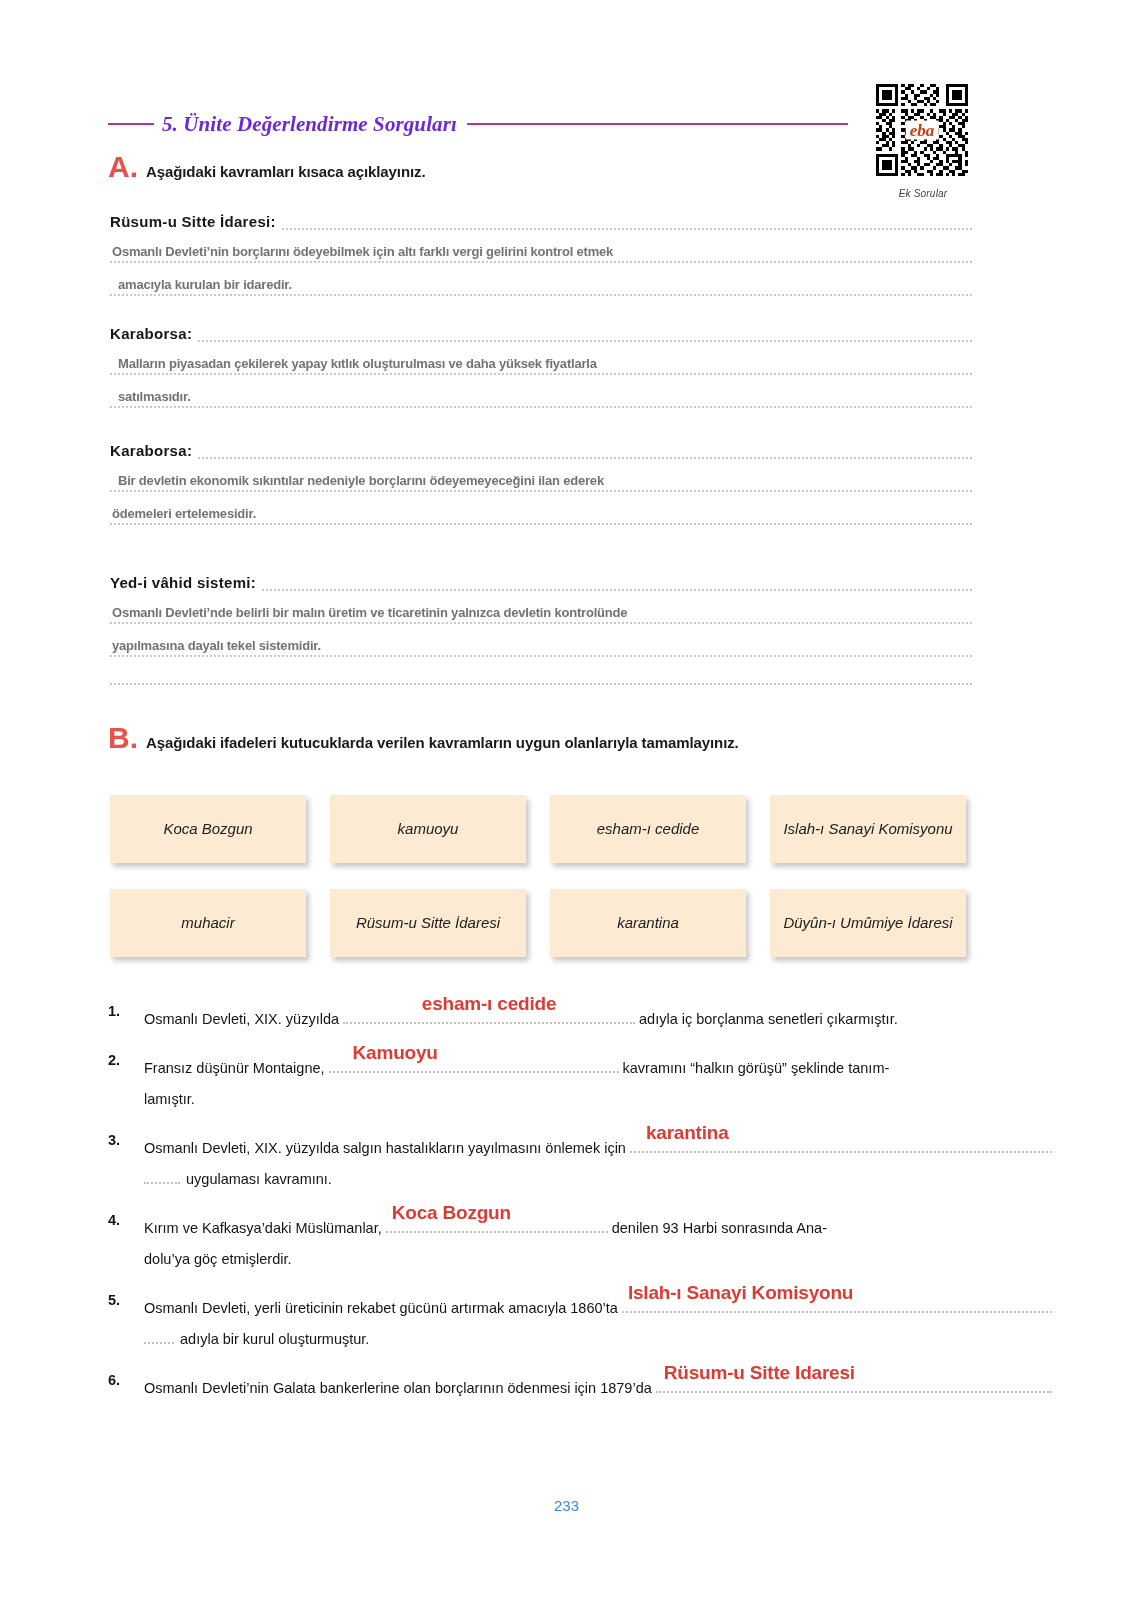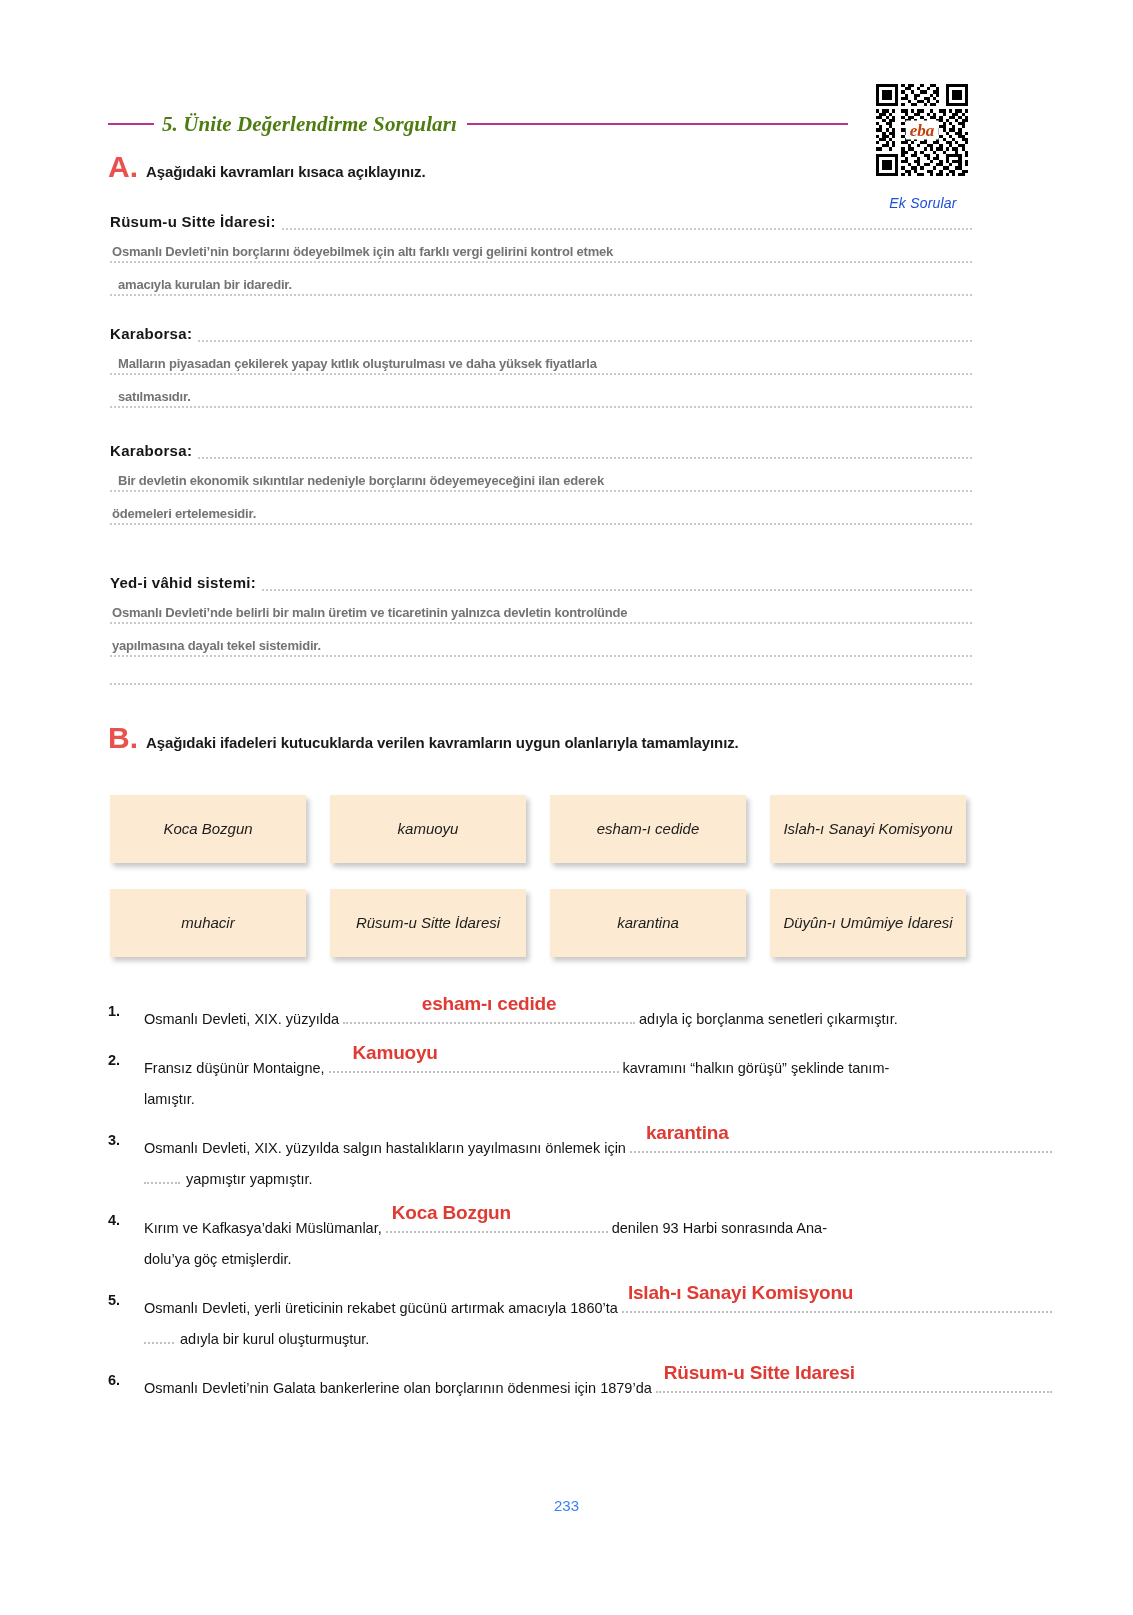--- a/index.html
+++ b/index.html
@@ -31,21 +31,21 @@
     width: 46px;
     height: 2px;
     background: #b8338f;
     flex: 0 0 auto;
   }
   .header-title {
     font-family: "Liberation Serif", serif;
     font-style: italic;
     font-weight: bold;
     font-size: 21px;
-    color: #4d7c0f;
+    color: #6d28d9;
     white-space: nowrap;
     padding: 0 10px 0 8px;
     letter-spacing: 0.1px;
   }
   .rule-right {
     flex: 1 1 auto;
     height: 2px;
     background: #b8338f;
   }
 
@@ -72,24 +72,24 @@
     background: #ffffff;
     padding: 1px 4px;
     font-family: "Liberation Serif", serif;
     font-style: italic;
     font-weight: bold;
     font-size: 17px;
     color: #c2410c;
     line-height: 1;
   }
   .qr-caption {
-    margin-top: 19px;
-    font-size: 14px;
+    margin-top: 12px;
+    font-size: 10px;
     font-style: italic;
-    color: #1d4ed8;
+    color: #404040;
     letter-spacing: 0.2px;
   }
 
   
   .section-letter {
     font-size: 30px;
     font-weight: bold;
     color: #e8514c;
     line-height: 1;
     margin-right: 8px;
@@ -621,21 +621,21 @@
       <span class="q-num">3.</span>
       <div class="q-body">
         <div class="q-line">
           <span class="q-text">Osmanlı Devleti, XIX. yüzyılda salgın hastalıkların yayılmasını önlemek için</span>
           <span class="blankslot grow">
             <span class="fillin left" style="left:16px;">karantina</span>
           </span>
         </div>
         <div class="q-line">
           <span class="tail-dots short"></span>
-          <span class="q-text">yapmıştır yapmıştır.</span>
+          <span class="q-text">uygulaması kavramını.</span>
         </div>
       </div>
     </div>
 
     <div class="q">
       <span class="q-num">4.</span>
       <div class="q-body">
         <div class="q-line">
           <span class="q-text">Kırım ve Kafkasya’daki Müslümanlar,</span>
           <span class="blankslot" style="width:222px;">

